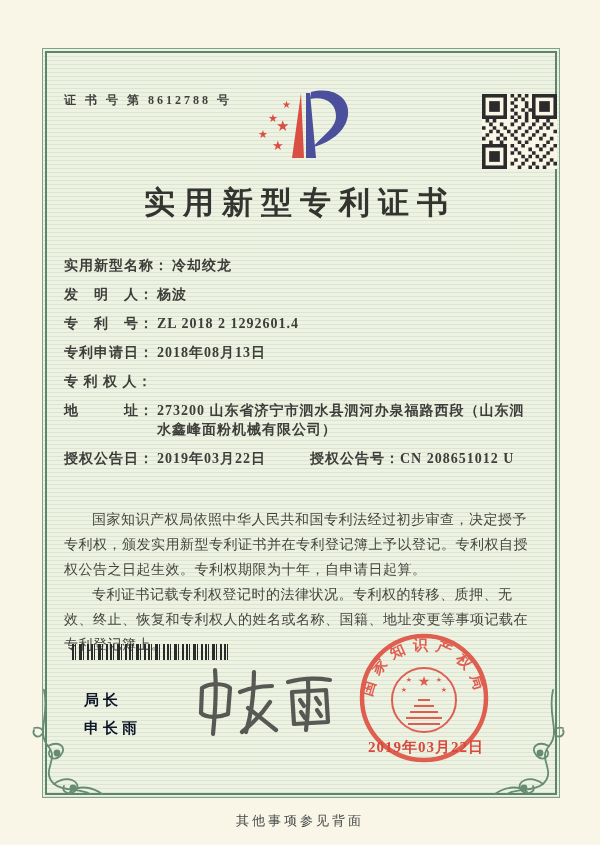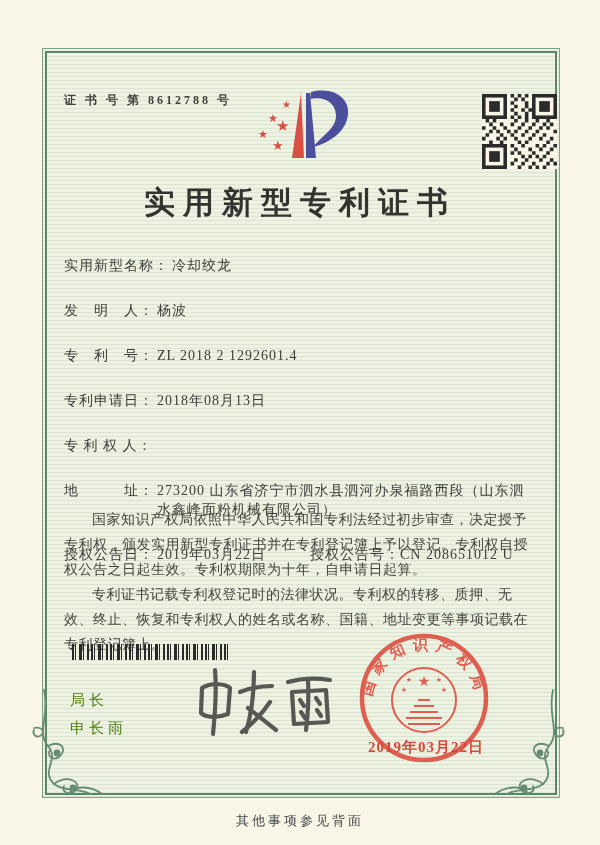--- a/index.html
+++ b/index.html
@@ -16,41 +16,41 @@
   .cert-no { position:absolute; left:64px; top:92px; font-size:12px; letter-spacing:3px;
              color:#3f3f3c; font-weight:600; }
 
   .logo { position:absolute; left:232px; top:68px; }
   .qr { position:absolute; left:482px; top:94px; }
 
   .title { position:absolute; left:0; top:182px; width:600px; text-align:center;
            font-size:31px; font-weight:600; letter-spacing:8px; color:#33332f; }
 
   .fields { position:absolute; left:64px; top:256px; width:472px; font-size:14px; color:#3d3d3a; }
-  .frow { display:flex; margin-bottom:26px; line-height:19px; }
+  .frow { display:flex; margin-bottom:10px; line-height:19px;font-weight:bold; }
   .flabel { white-space:nowrap; letter-spacing:1px; }
   .fcolon { margin-right:4px; }
   .fvalue { letter-spacing:1px; }
   .grant-row { position:relative; }
   .grant-no-label { position:absolute; left:246px; top:0; white-space:nowrap; letter-spacing:1px;text-align:right; }
 
   .body-text { position:absolute; left:64px; top:508px; width:474px; font-size:14px;
                line-height:25px; color:#45453f; letter-spacing:0.5px;font-family:Liberation Mono, monospace; }
   .body-text p { text-indent:2em; }
 
   .barcode { position:absolute; left:72px; top:644px; width:158px; height:16px;
              background:
                repeating-linear-gradient(90deg,#2a2a28 0 2px,rgba(0,0,0,0) 2px 3px,
                  #2a2a28 3px 4px,rgba(0,0,0,0) 4px 7px,
                  #2a2a28 7px 10px,rgba(0,0,0,0) 10px 11px,
                  #2a2a28 11px 12px,rgba(0,0,0,0) 12px 15px,
                  #2a2a28 15px 17px,rgba(0,0,0,0) 17px 19px); }
 
-  .director { position:absolute; left:70px; top:686px; font-family:"Liberation Sans","DejaVu Sans",sans-serif;
-              font-weight:400; font-size:15px; color:#4d7c0f; letter-spacing:4px; line-height:28px; }
+  .director { position:absolute; left:84px; top:686px; font-family:"Liberation Sans","DejaVu Sans",sans-serif;
+              font-weight:700; font-size:15px; color:#0f172a; letter-spacing:4px; line-height:28px; }
   .signature { position:absolute; left:188px; top:662px; }
 
   .seal { position:absolute; left:358px; top:632px; }
   .seal-date { position:absolute; left:368px; top:738px; font-size:15px; color:#d8493c;
                letter-spacing:1px; font-weight:600; }
 
   .page-no { position:absolute; left:0; top:778px; width:600px; text-align:center;
              font-size:11px; color:#3e3e3a; letter-spacing:2px; }
   .back-note { position:absolute; left:0; top:812px; width:600px; text-align:center;
                font-size:13px; color:#45494a; letter-spacing:3px; }

